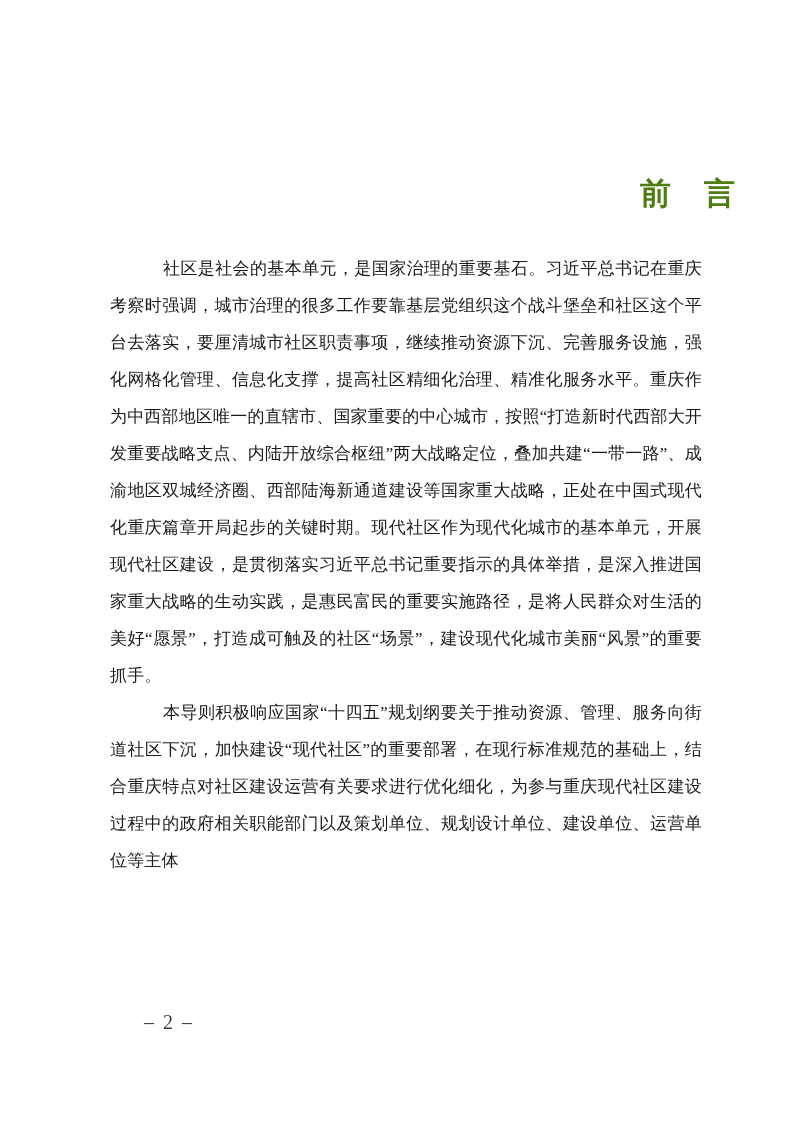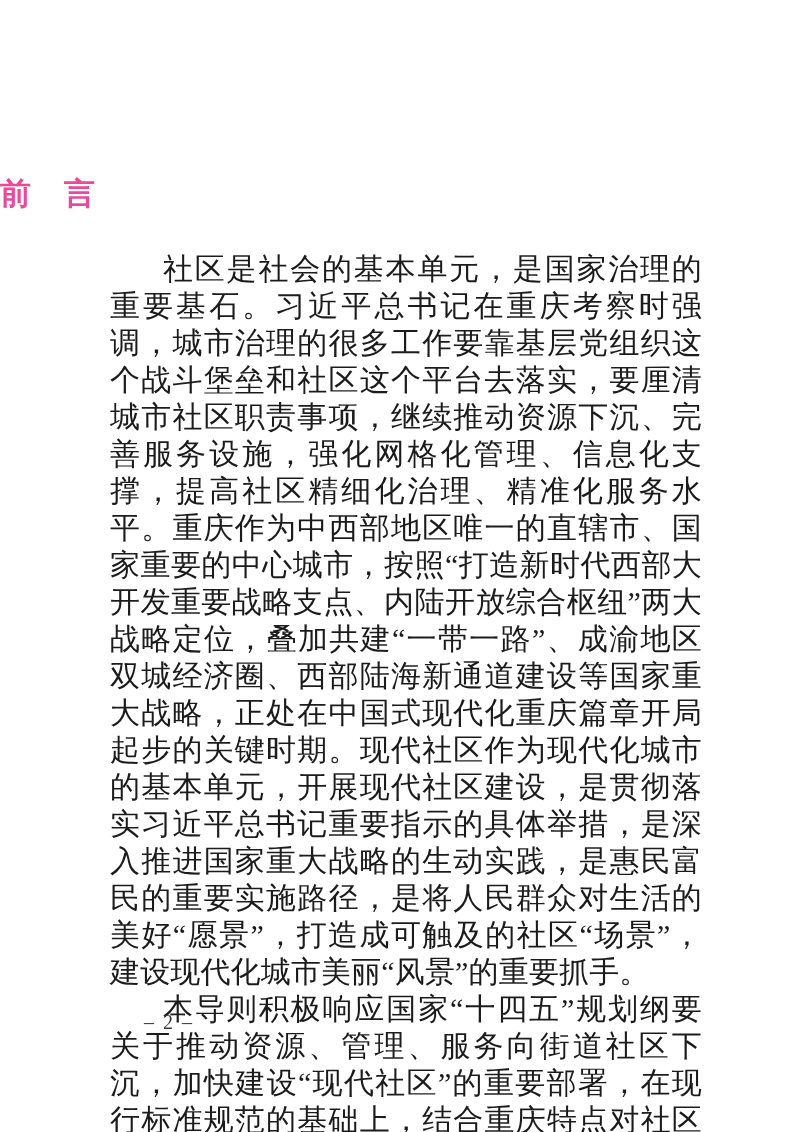--- a/index.html
+++ b/index.html
@@ -16,42 +16,42 @@
     overflow: hidden;
     box-sizing: border-box;
   }
 
   
   .doc-title {
     position: absolute;
     top: 172px;
     left: 0;
     width: 736px;
-    text-align: left;
+    text-align: right;
     font-family: "Liberation Sans", "DejaVu Sans", sans-serif;
     font-weight: bold;
     font-size: 31px;
     line-height: 44px;
     letter-spacing: 1px;
-    color: #ec4899;
+    color: #4d7c0f;
     white-space: pre;
   }
 
   
   .body-block {
     position: absolute;
     top: 250px;
     left: 110px;
     width: 592px;
   }
 
   .para {
     margin: 0;
     font-family: "Liberation Serif", "DejaVu Serif", serif;
-    font-size: 30px;
+    font-size: 17px;
     line-height: 37px;
     color: #1b1b1b;
     text-align: justify;
     text-justify: inter-character;
     text-indent: 53px;
     letter-spacing: 0.15px;
     word-break: break-all;
   }
 
   

